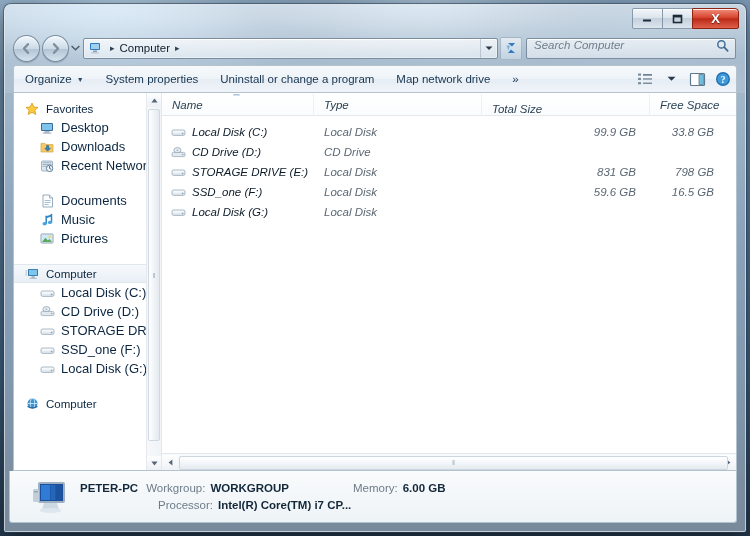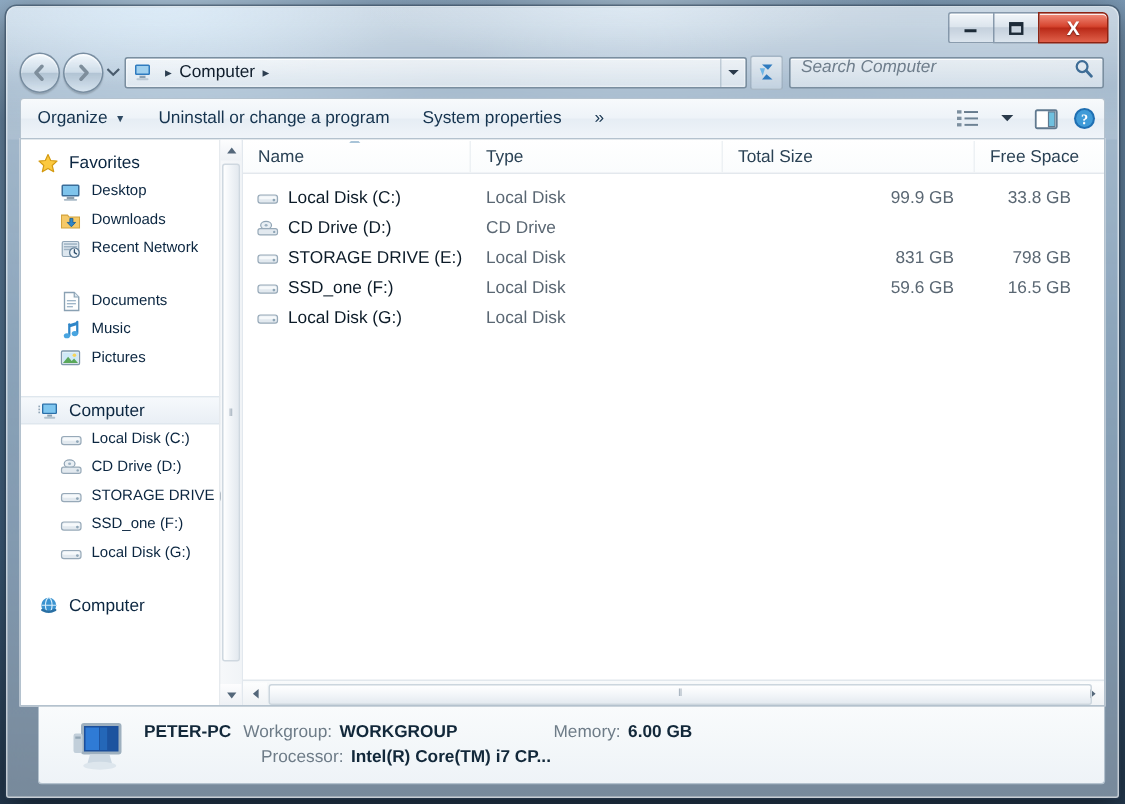--- a/index.html
+++ b/index.html
@@ -182,21 +182,21 @@
   #navpane-inner { position:absolute; left:0; top:0; right:14px; top:0; bottom:0; padding-top:6px; }
   .nav-group-head {
     display:flex; align-items:center; gap:6px;
     height:19px; padding-left:10px;
     font-size:11.5px; color:#0b2640;
     cursor:default;
   }
   .nav-item {
     display:flex; align-items:center; gap:6px;
     height:19px; padding-left:25px;
-    font-size:10px; color:#0b2640;
+    font-size:13px; color:#0b2640;
     cursor:default; white-space:nowrap;
   }
   .nav-group-head.selected {
     background:linear-gradient(180deg,#f6f9fc,#e9eff5);
     border-top:1px solid #dfe7ee; border-bottom:1px solid #dfe7ee;
     height:17px;
   }
   .nav-gap { height:16px; }
   .nav-ic { width:16px; height:16px; display:flex; align-items:center; justify-content:center; flex:0 0 16px; }
 
@@ -217,39 +217,39 @@
   #nav-thumb {
     position:absolute; left:1px; right:1px; top:16px; height:330px;
     border-radius:2px;
     background:linear-gradient(90deg,#ffffff 0%,#f3f6f9 40%,#e3e9ef 100%);
     border:1px solid #cfd8e0;
     display:flex; align-items:center; justify-content:center;
   }
   #nav-thumb .grip { font-size:7px; color:#9aa8b5; letter-spacing:0; }
 
   
-  #listpane { flex:1; position:relative; display:flex; flex-direction:column; min-width:0; }
+  #listpane { flex:1; position:relative; display:flex; flex-direction:column; min-width:0;font-style:italic; }
 
   #colheader {
     height:22px; flex:0 0 22px;
     display:flex; align-items:flex-end;
     background:linear-gradient(180deg,#ffffff,#fafcfd);
     border-bottom:1px solid #e3e8ed;
     position:relative;
   }
   .col {
     font-size:11.5px; color:#2b4255;
     height:21px; display:flex; align-items:center;
     padding-left:10px; box-sizing:border-box;
     border-right:1px solid #edf1f4;
     cursor:default; white-space:nowrap; overflow:hidden;
   }
   .col.c-name { width:152px; flex:0 0 152px; position:relative; }
   .col.c-type { width:168px; flex:0 0 168px; }
-  .col.c-size { width:168px; flex:0 0 168px; }
+  .col.c-size { width:168px; flex:0 0 168px;align-items:flex-end; }
   .col.c-free { flex:1; border-right:none; }
   #sort-arrow {
     position:absolute; left:70px; top:-5px;
     color:#9ab6cd; font-size:8px;
   }
 
   #rows { flex:1; overflow:hidden; padding-top:6px; }
   .row {
     height:20px; display:flex; align-items:center;
     font-size:11.5px; cursor:default;
@@ -281,21 +281,21 @@
     position:absolute; left:1px; width:547px; top:1px; height:12px;
     border-radius:2px;
     background:linear-gradient(180deg,#ffffff 0%,#f4f7fa 45%,#e4eaf0 100%);
     border:1px solid #ccd6de;
     display:flex; align-items:center; justify-content:center;
     color:#98a6b3; font-size:7px;
   }
 
   
   #details {
-    position:absolute; left:20px; right:8px; bottom:8px; height:52px;
+    position:absolute; left:4px; right:8px; bottom:8px; height:52px;
     box-sizing:border-box;
     background:linear-gradient(180deg,#f9fbfc 0%,#eef3f7 100%);
     border:1px solid #b4c2ce;
     border-top:none;
     border-radius:0 0 3px 3px;
     display:flex; align-items:center;
     padding-left:18px;
   }
   #details-icon { flex:0 0 44px; display:flex; align-items:center; justify-content:center; }
   #details-text { margin-left:8px; font-size:11.5px; color:#17364f; line-height:17px; }
@@ -390,24 +390,27 @@
       </span>
     </div>
   </div>
 
   <div id="toolbar">
     <div class="tb-item">
       <span>Organize</span>
       <span class="tb-caret">▼</span>
     </div>
     <div class="tb-item">
+      <span>System properties</span>
+    </div>
+    <div class="tb-item">
       <span>Uninstall or change a program</span>
     </div>
     <div class="tb-item">
-      <span>System properties</span>
+      <span>Map network drive</span>
     </div>
     <div class="tb-item">
       <span>»</span>
     </div>
 
     <div class="tb-spacer"></div>
 
     <div class="tb-icon-btn">
       <svg width="16" height="14" viewBox="0 0 16 14">
         <rect x="1" y="1.5" width="3" height="2.2" fill="#7c8f9f"></rect>

